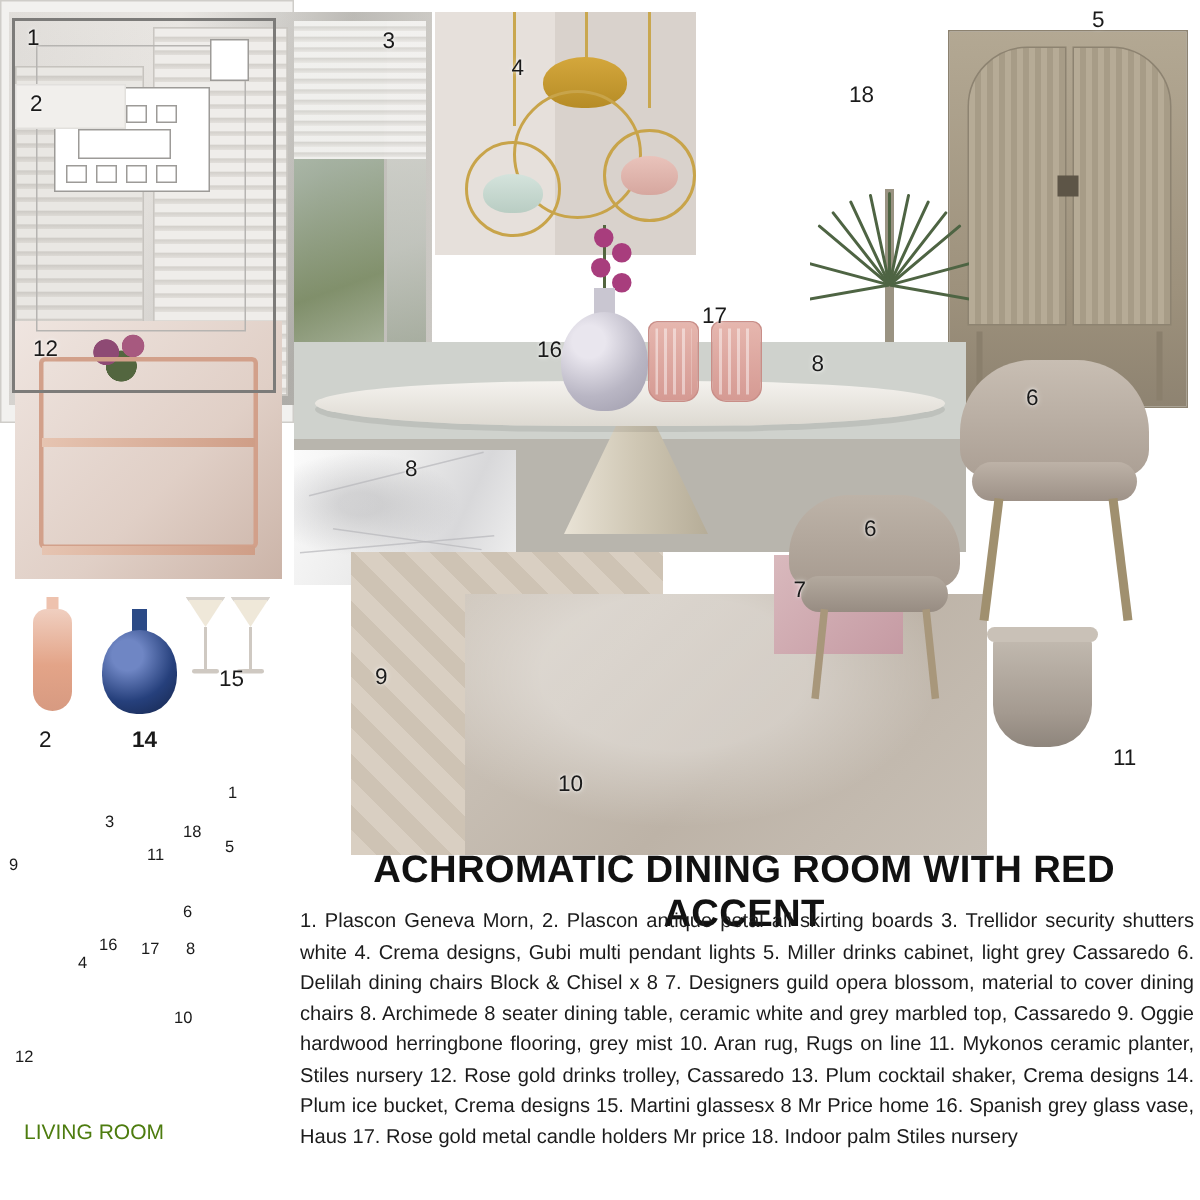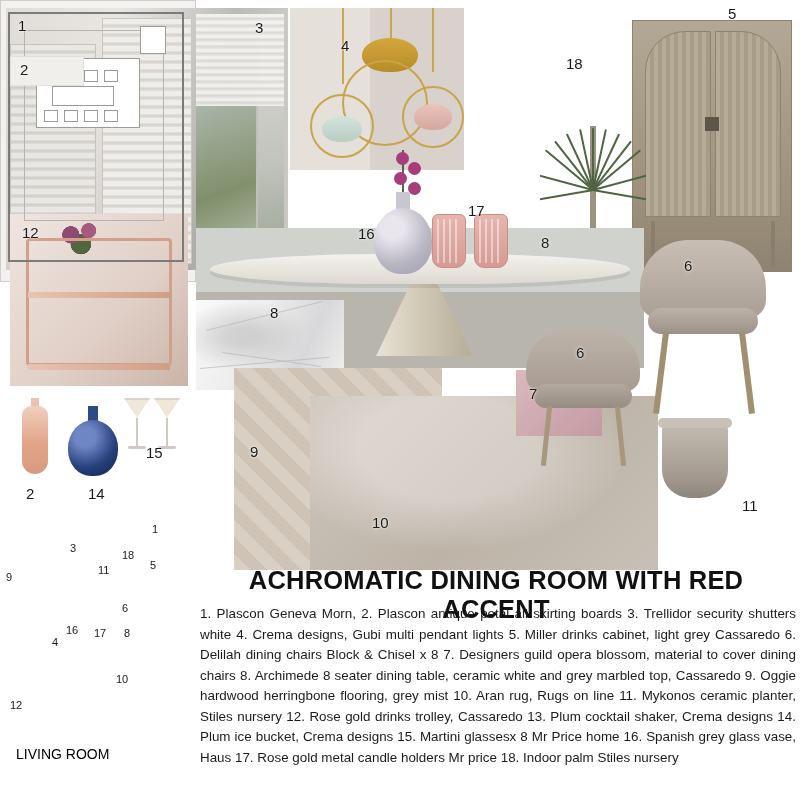--- a/index.html
+++ b/index.html
@@ -239,21 +239,21 @@
 
   
   #plan {
     left: 0px; top: 518px; width: 196px; height: 282px;
     background: #f2f1ef; border:1px solid #cfcdc9;
   }
   #plan .wall { position:absolute; background:#7c7b79; }
   #plan .thin { position:absolute; background:#b6b4b1; }
   #plan .rm { position:absolute; border:1px solid #9d9b98; background:#ffffff; }
   #plan .lbl {
-    position:absolute; left:16px; bottom:38px; font-size:14px; color:#000000;
+    position:absolute; left:16px; bottom:38px; font-size:14px; color:#4d7c0f;
     font-family:"Liberation Sans", sans-serif;
   }
 
   
   #title {
     position:absolute; left:196px; top:566px; width: 600px;
     text-align:center; font-size:25.5px; letter-spacing:0.2px;
     font-family:"Liberation Sans", sans-serif; font-weight:700; color:#111;
   }
   #legend {
@@ -428,21 +428,21 @@
     <div class="num" style="left: 566px; top: 56px;">18</div>
     <div class="num" style="left: 22px; top: 225px;">12</div>
     <div class="num" style="left: 358px; top: 226px;">16</div>
     <div class="num" style="left: 468px; top: 203px;">17</div>
     <div class="num" style="left: 541px; top: 235px;">8</div>
     <div class="num" style="left: 684px; top: 258px;">6</div>
     <div class="num" style="left: 270px; top: 305px;">8</div>
     <div class="num" style="left: 576px; top: 345px;">6</div>
     <div class="num" style="left: 529px; top: 386px;">7</div>
     <div class="num" style="left: 26px; top: 486px;">2</div>
-    <div class="num" style="left: 88px; top: 486px;">14</div>
+    <div class="num" style="left: 88px; top: 486px; font-weight: bold;">14</div>
     <div class="num" style="left: 146px; top: 445px;">15</div>
     <div class="num" style="left: 250px; top: 444px;">9</div>
     <div class="num" style="left: 372px; top: 515px;">10</div>
     <div class="num" style="left: 742px; top: 498px;">11</div>
     <div class="num" style="left: 152px; top: 524px; font-size: 11px;">1</div>
     <div class="num" style="left: 70px; top: 543px; font-size: 11px;">3</div>
     <div class="num" style="left: 122px; top: 550px; font-size: 11px;">18</div>
     <div class="num" style="left: 150px; top: 560px; font-size: 11px;">5</div>
     <div class="num" style="left: 6px; top: 572px; font-size: 11px;">9</div>
     <div class="num" style="left: 98px; top: 565px; font-size: 11px;">11</div>

